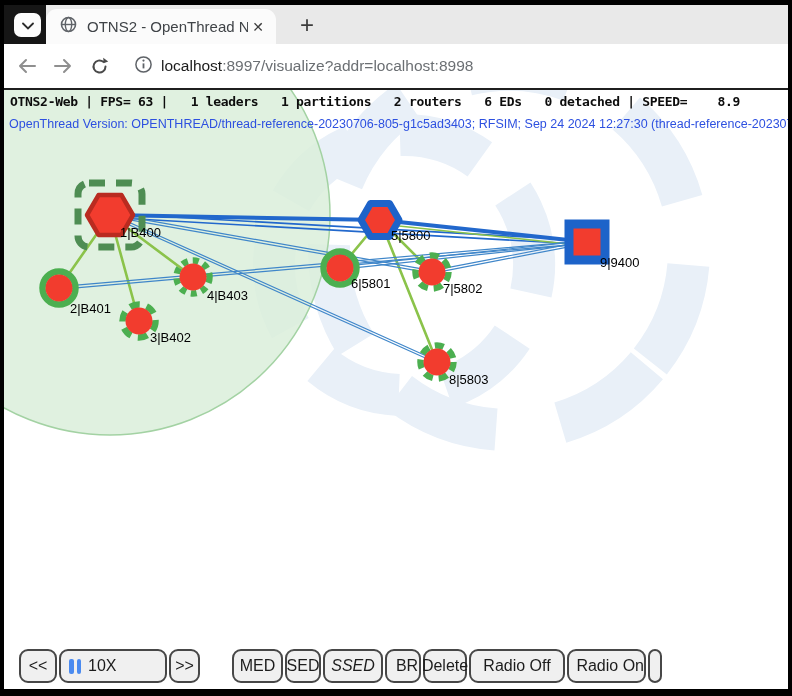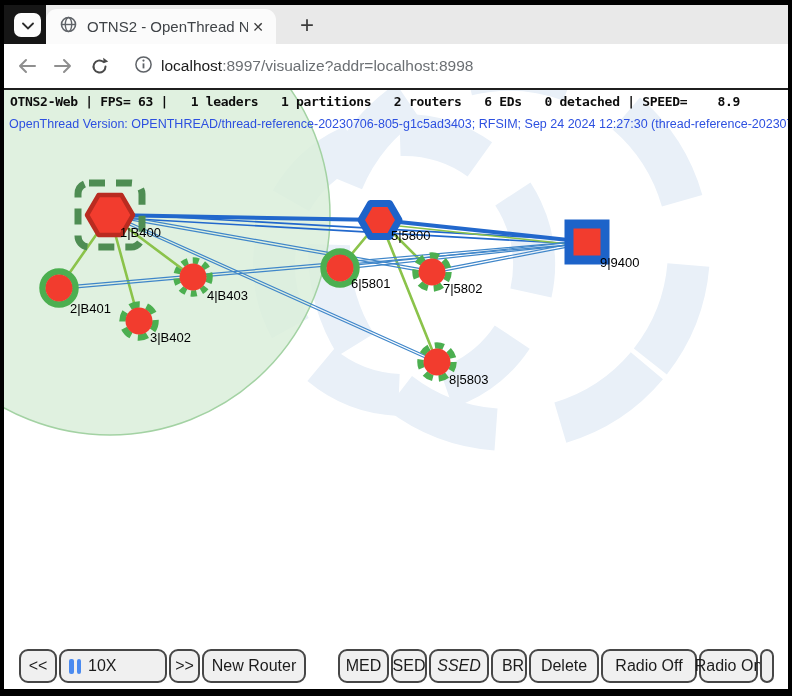--- a/index.html
+++ b/index.html
@@ -154,45 +154,42 @@
           <div class="tbtn lefty" style="width: 108px;">
             <span class="pausebars">
               <i></i>
               <i></i>
             </span>
             <span>10X</span>
           </div>
           <div class="tbtn" style="width: 31px;">
             <span>&gt;&gt;</span>
           </div>
-          <div class="tbtn" style="width: 104px;">
-            <span>New Router</span>
-          </div>
           <div class="tbtn" style="width: 28px; margin-top: 44px;">
             <span>FED</span>
           </div>
           <div class="tbtn" style="width: 51px;">
             <span>MED</span>
           </div>
           <div class="tbtn" style="width: 36px;">
             <span>SED</span>
           </div>
           <div class="tbtn" style="width: 60px; font-style: italic;">
             <span>SSED</span>
           </div>
           <div class="tbtn" style="width: 36px; padding-left: 8px;">
             <span>BR</span>
           </div>
-          <div class="tbtn" style="width: 70px; text-align: right;">
+          <div class="tbtn" style="width: 44px; text-align: right;">
             <span>Delete</span>
           </div>
           <div class="tbtn" style="width: 96px;">
             <span>Radio Off</span>
           </div>
-          <div class="tbtn" style="width: 59px;">
+          <div class="tbtn" style="width: 79px; justify-content: flex-end;">
             <span>Radio On</span>
           </div>
           <div class="tbtn" style="width: 14px;">
             <span></span>
           </div>
         </div>
     </div>
 
   </div>
 </div>

